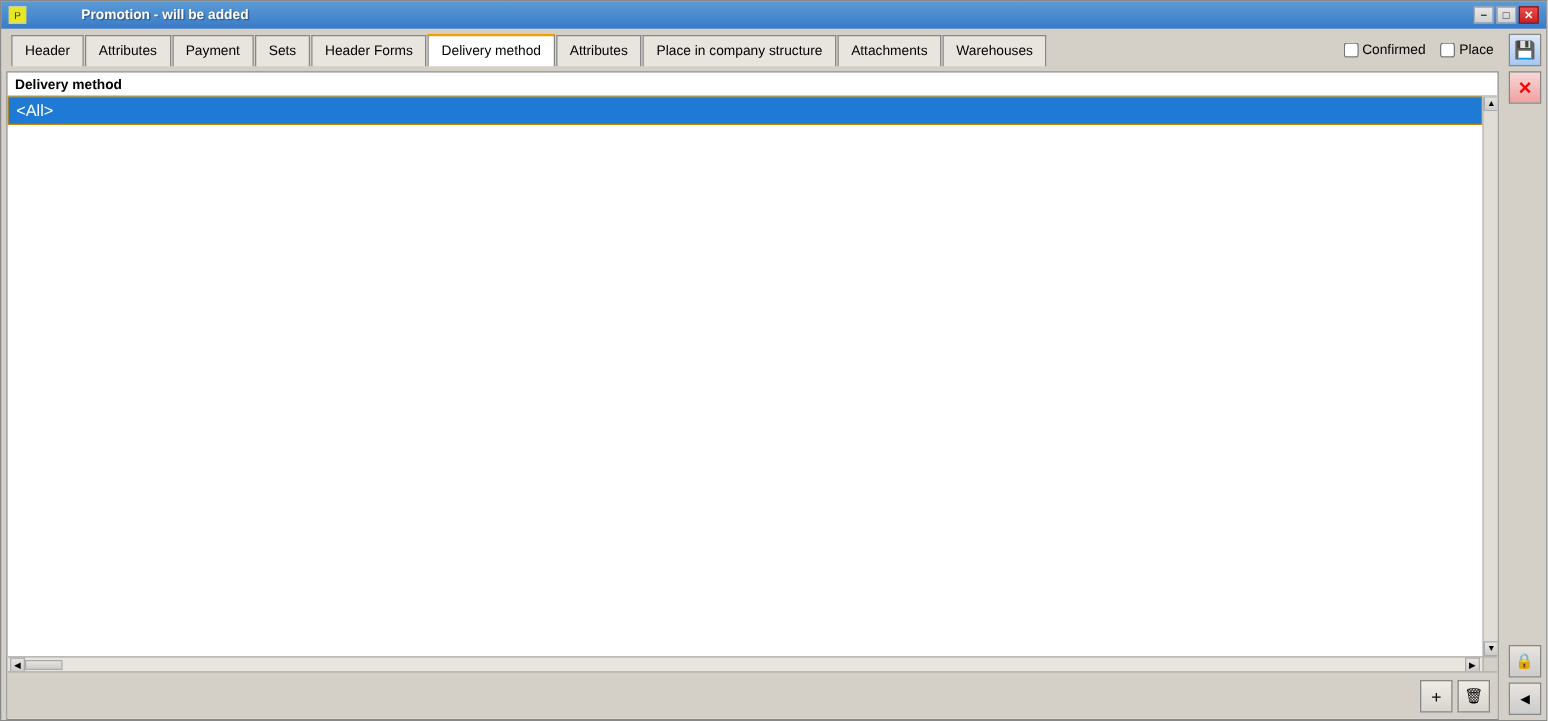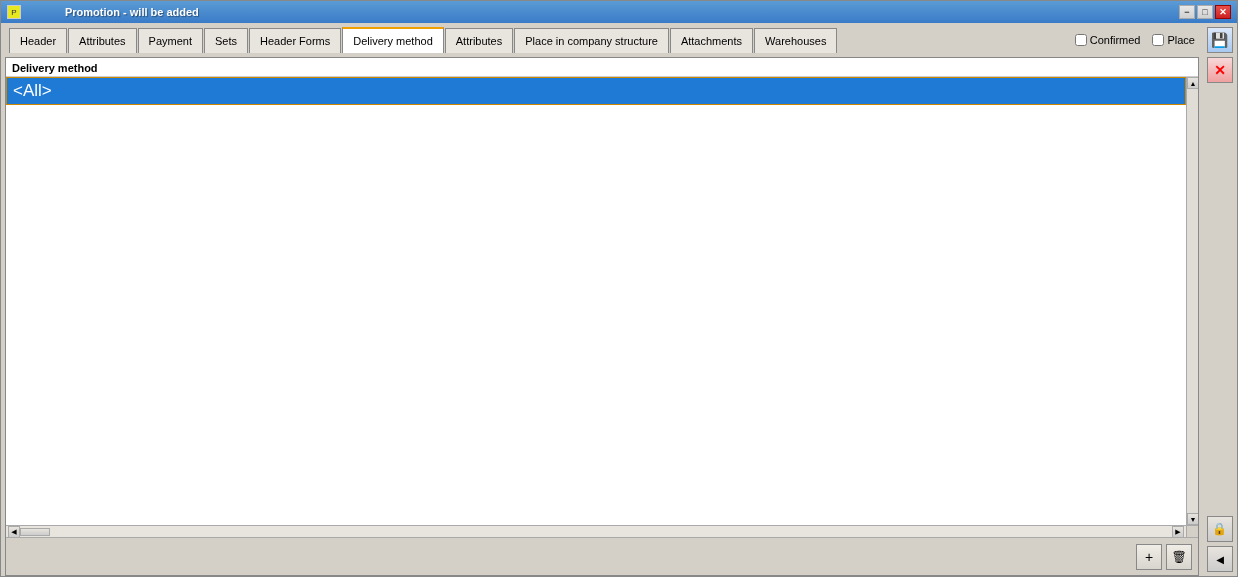--- a/index.html
+++ b/index.html
@@ -179,21 +179,21 @@
       position: absolute;
       top: 0;
       left: 0;
       right: 12px;
       bottom: 12px;
       overflow: hidden;
     }
 
     .list-item {
       padding: 3px 6px;
-      font-size: 17px;
+      font-size: 13px;
       cursor: pointer;
     }
 
     .list-item.selected {
       background: #1e7ad4;
       color: white;
       border: 1px solid #cc8800;
     }
 
     .scrollbar-v {

